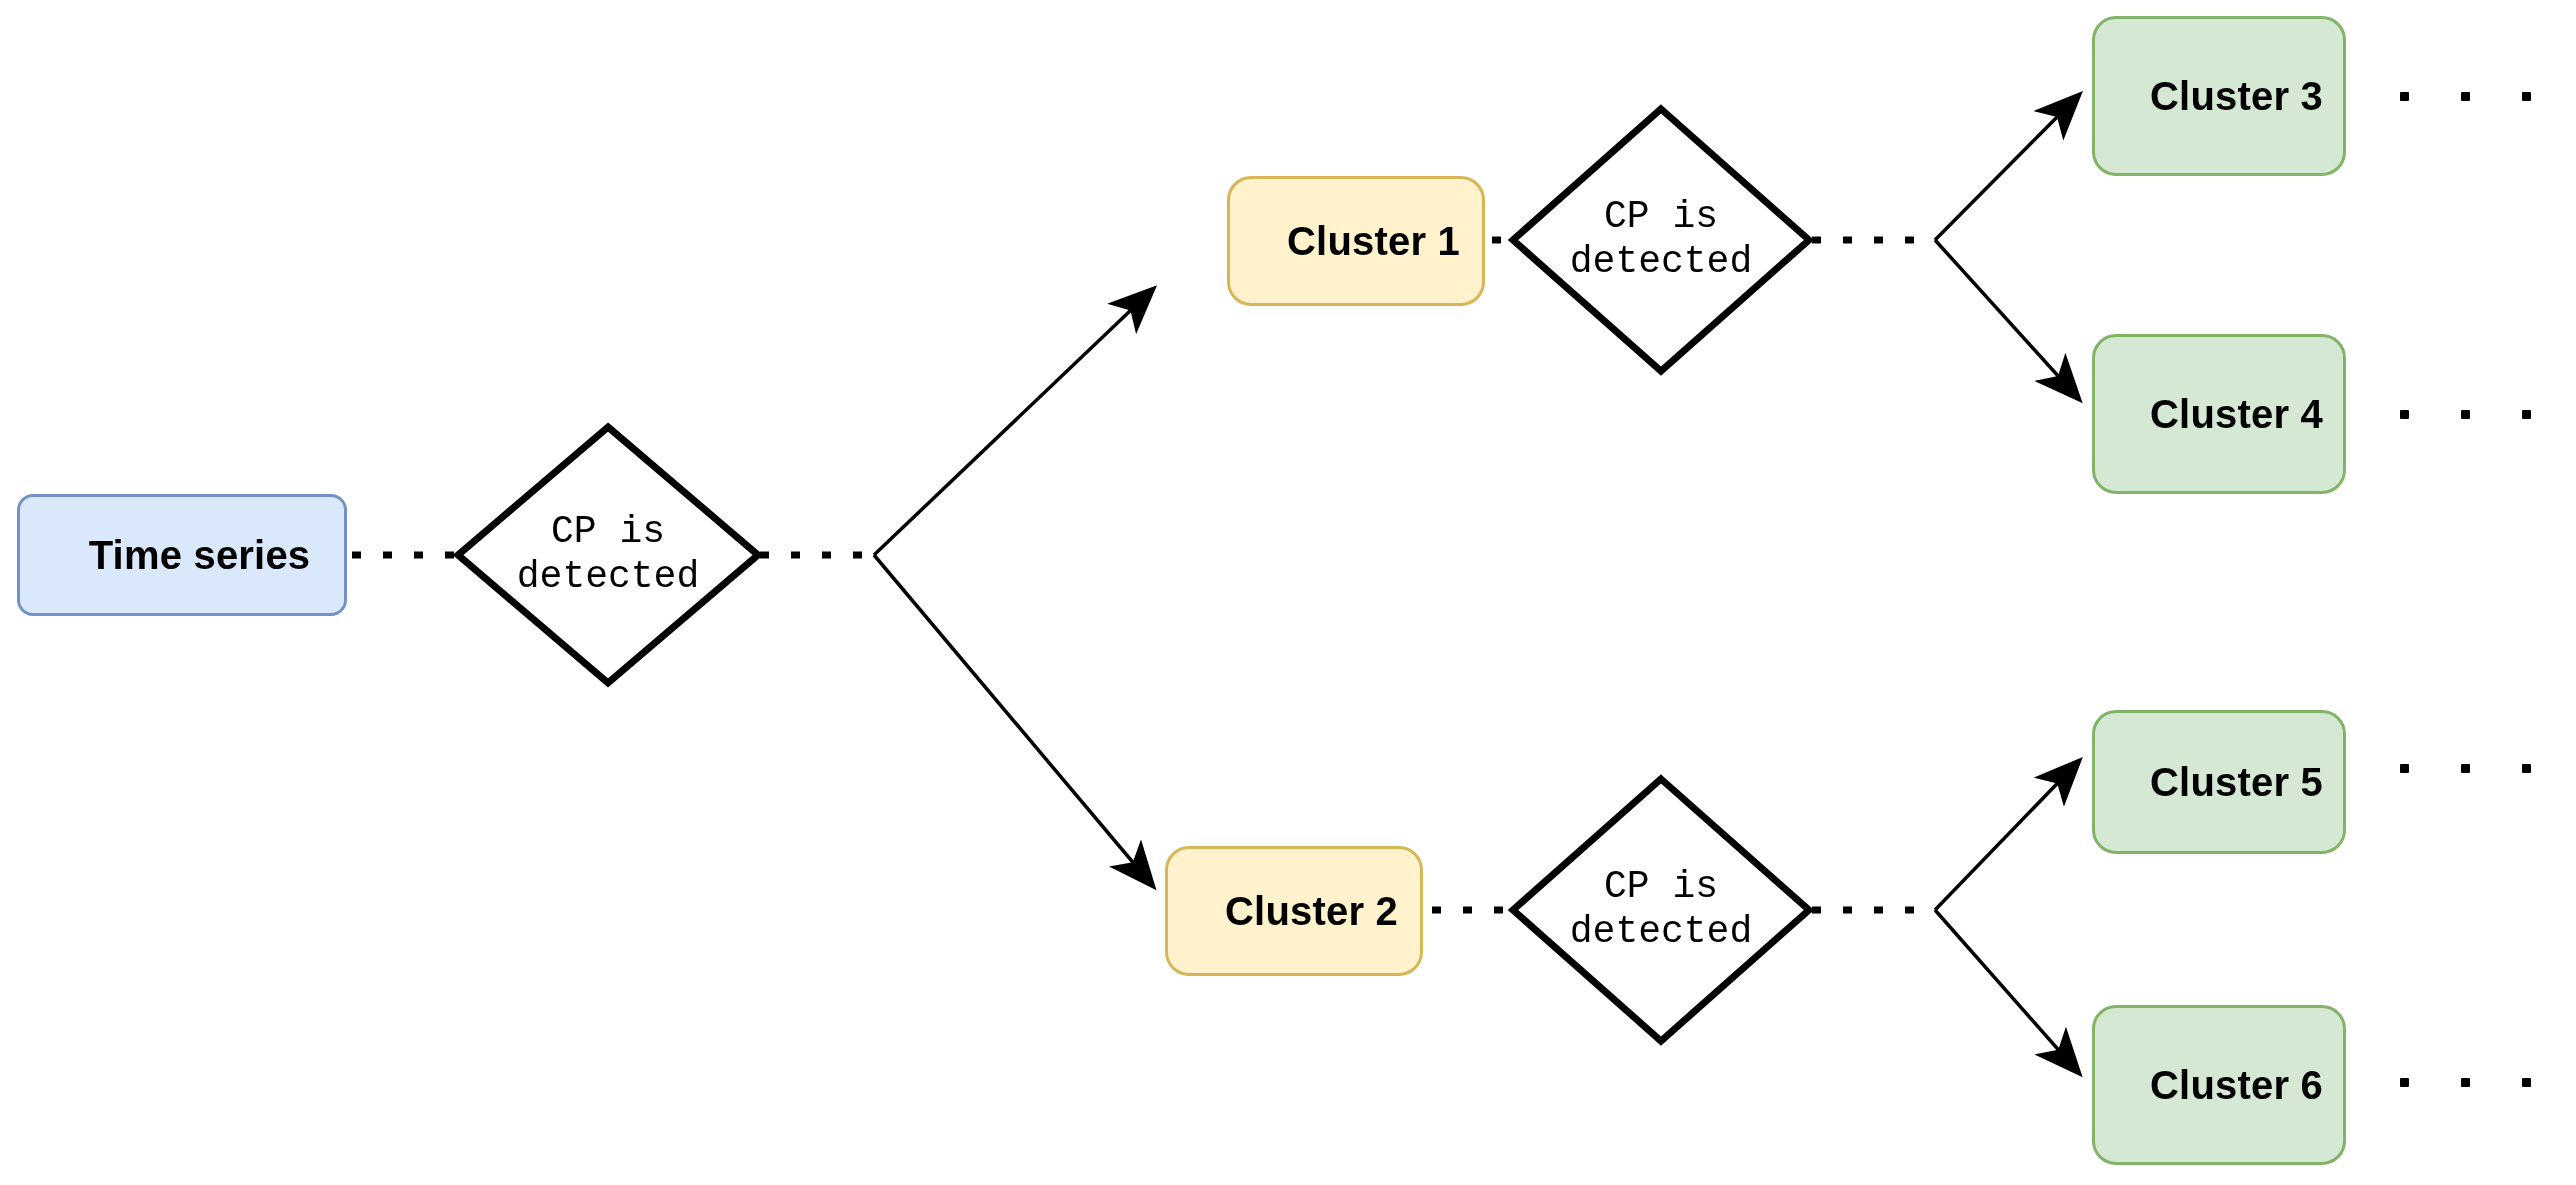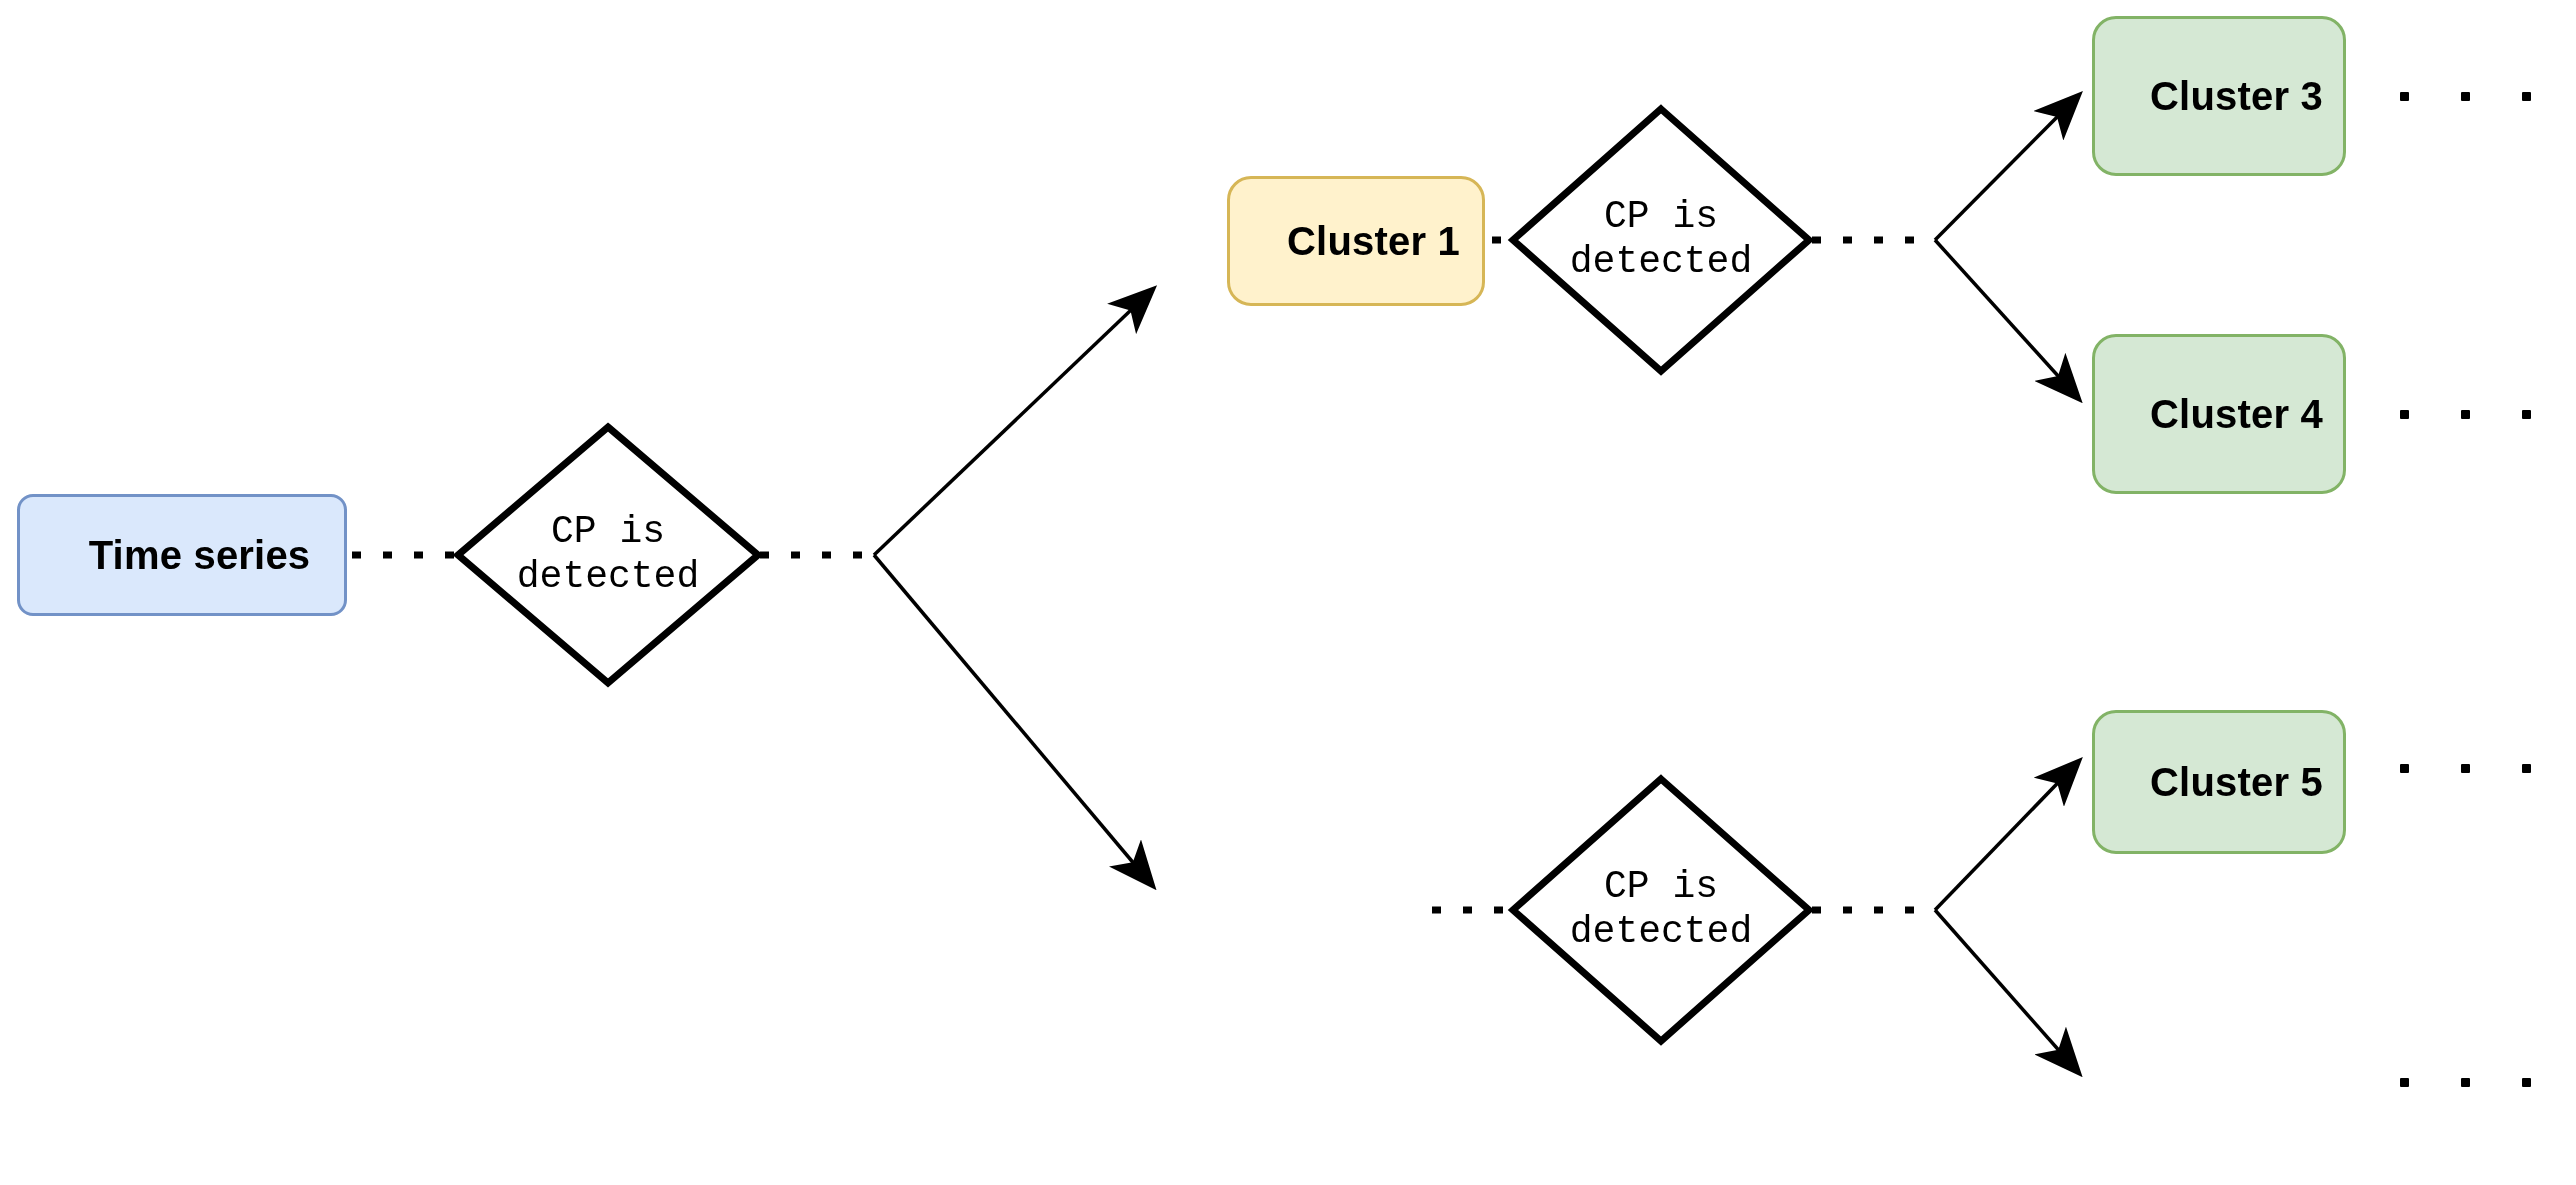--- a/index.html
+++ b/index.html
@@ -155,33 +155,39 @@
   </div>
 
   <div class="node start" style="left:17px; top:494px; width:330px; height:122px;border-radius:16px;">
     <span class="node-label">Time series</span>
   </div>
 
   <div class="node cluster-mid" style="left:1227px; top:176px; width:258px; height:130px;">
     <span class="node-label">Cluster 1</span>
   </div>
 
+  <div class="node cluster-mid" style="left:1165px; top:846px; width:258px; height:130px;">
+    <span class="node-label">Cluster 2</span>
+  </div>
 
   <div class="node cluster-leaf" style="left:2092px; top:16px; width:254px; height:160px;">
     <span class="node-label">Cluster 3</span>
   </div>
 
   <div class="node cluster-leaf" style="left:2092px; top:334px; width:254px; height:160px;">
     <span class="node-label">Cluster 4</span>
   </div>
 
   <div class="node cluster-leaf" style="left:2092px; top:710px; width:254px; height:144px;">
     <span class="node-label">Cluster 5</span>
   </div>
 
+  <div class="node cluster-leaf" style="left:2092px; top:1005px; width:254px; height:160px;">
+    <span class="node-label">Cluster 6</span>
+  </div>
 
   <div class="ellipsis" style="left:2400px; top:92px;">
     <span class="dot"></span>
     <span class="dot"></span>
     <span class="dot"></span>
   </div>
 
   <div class="ellipsis" style="left:2400px; top:410px;">
     <span class="dot"></span>
     <span class="dot"></span>

